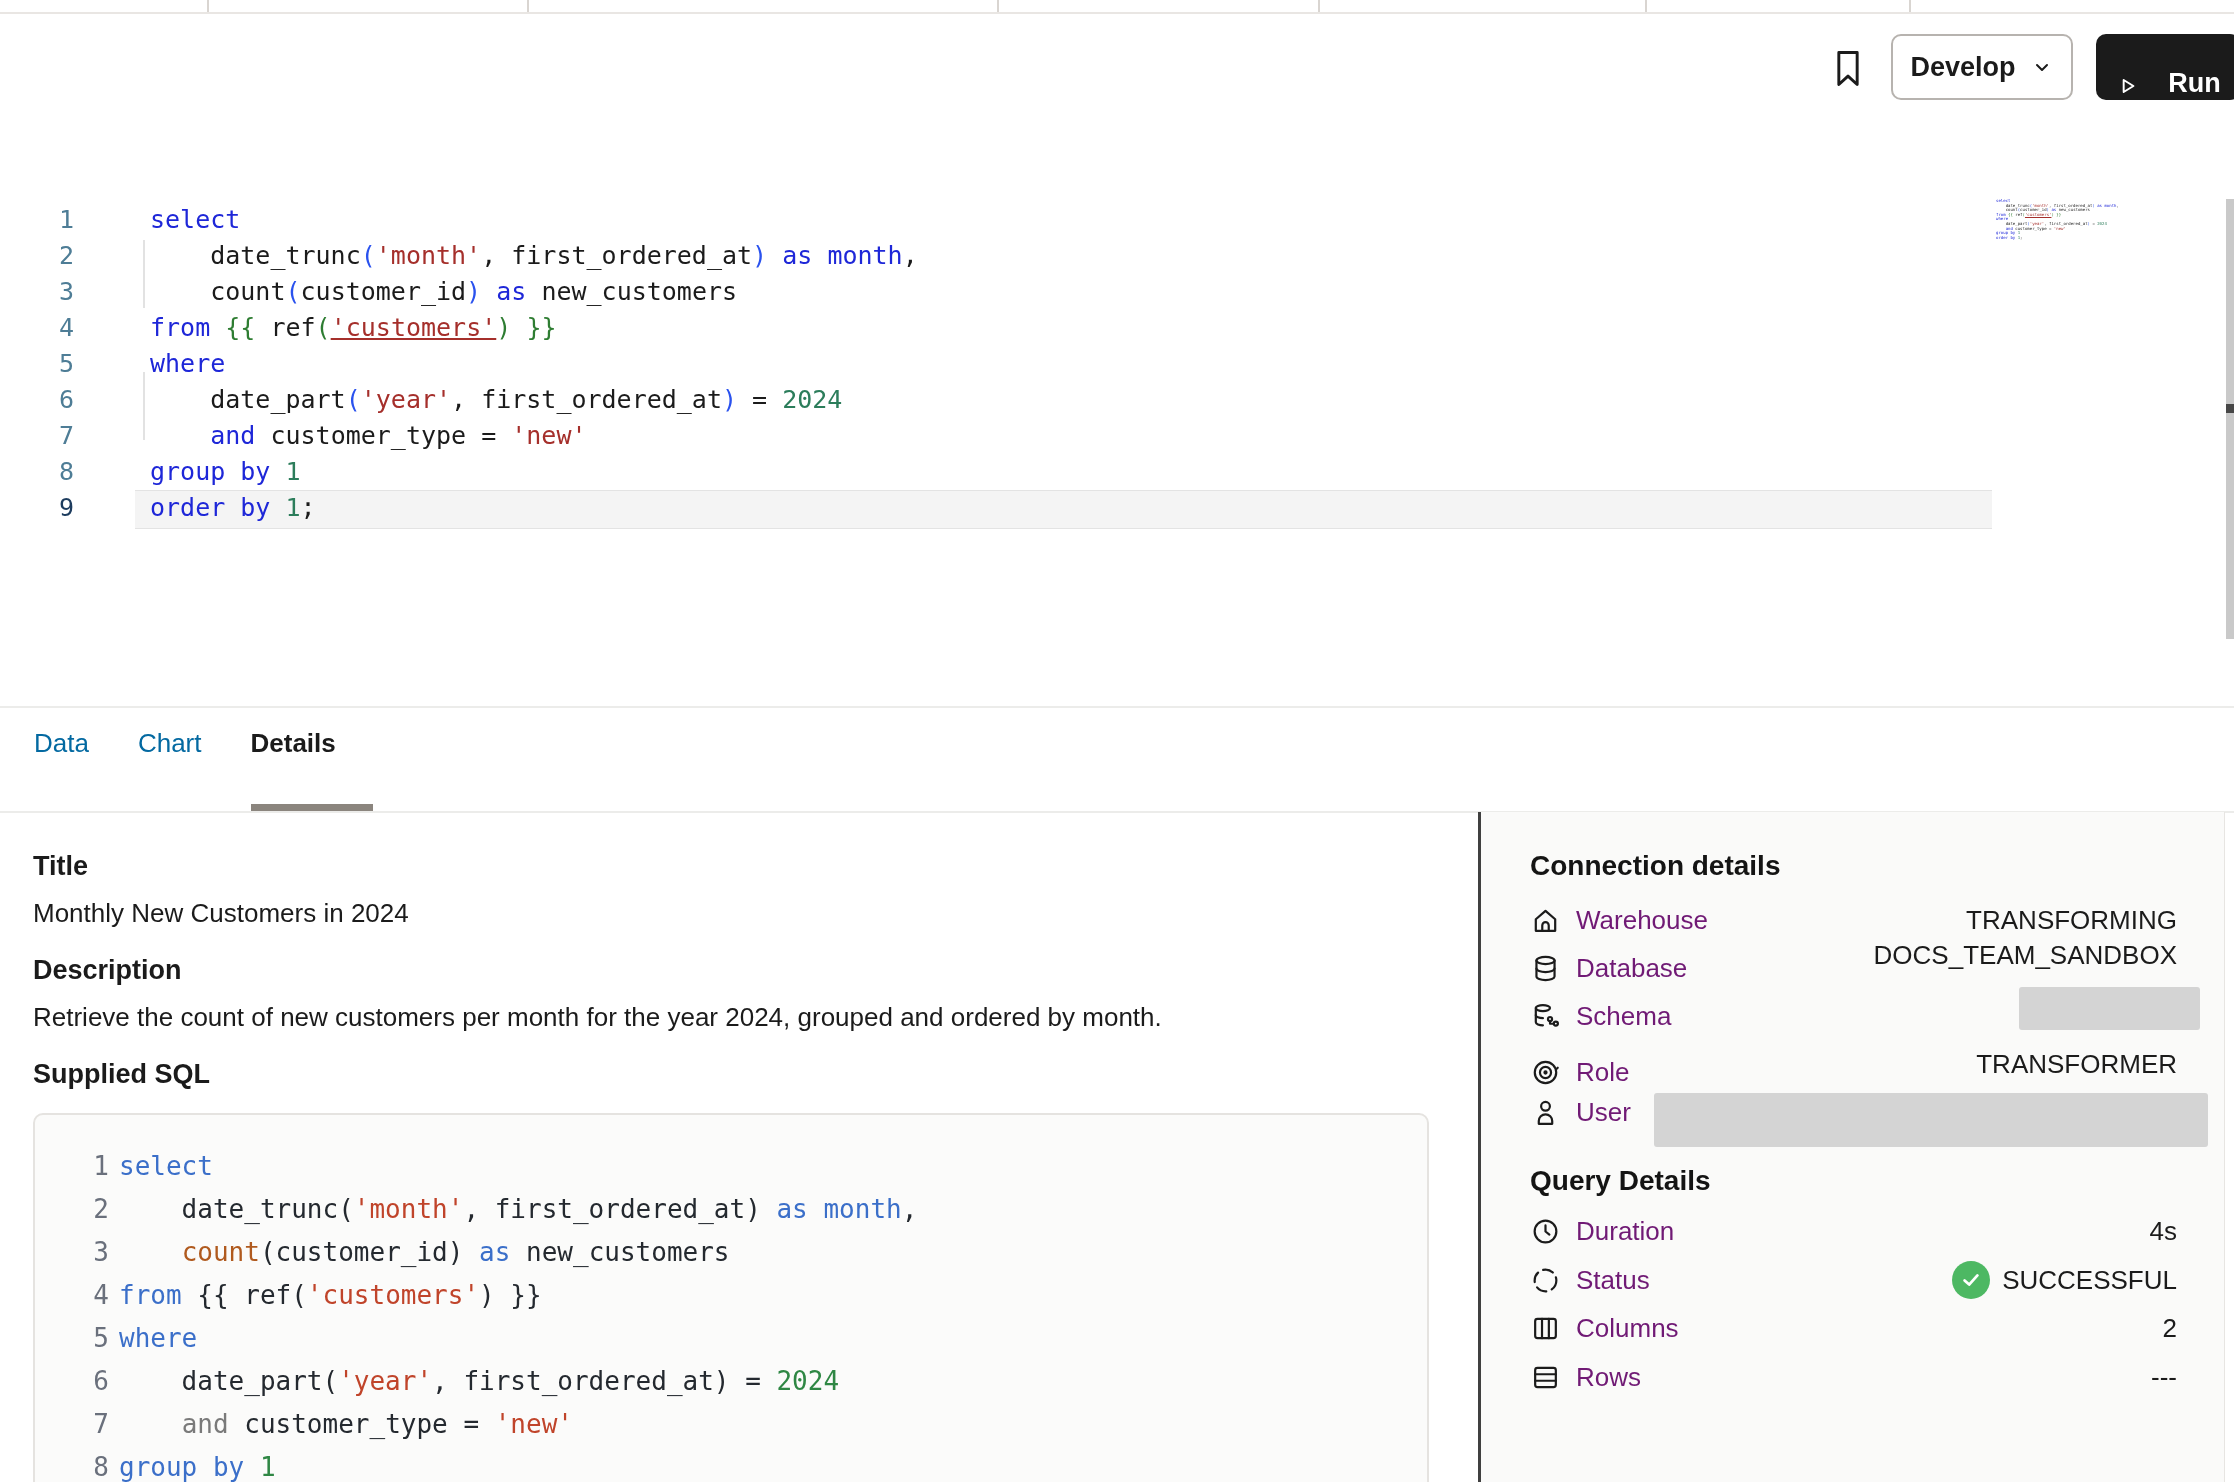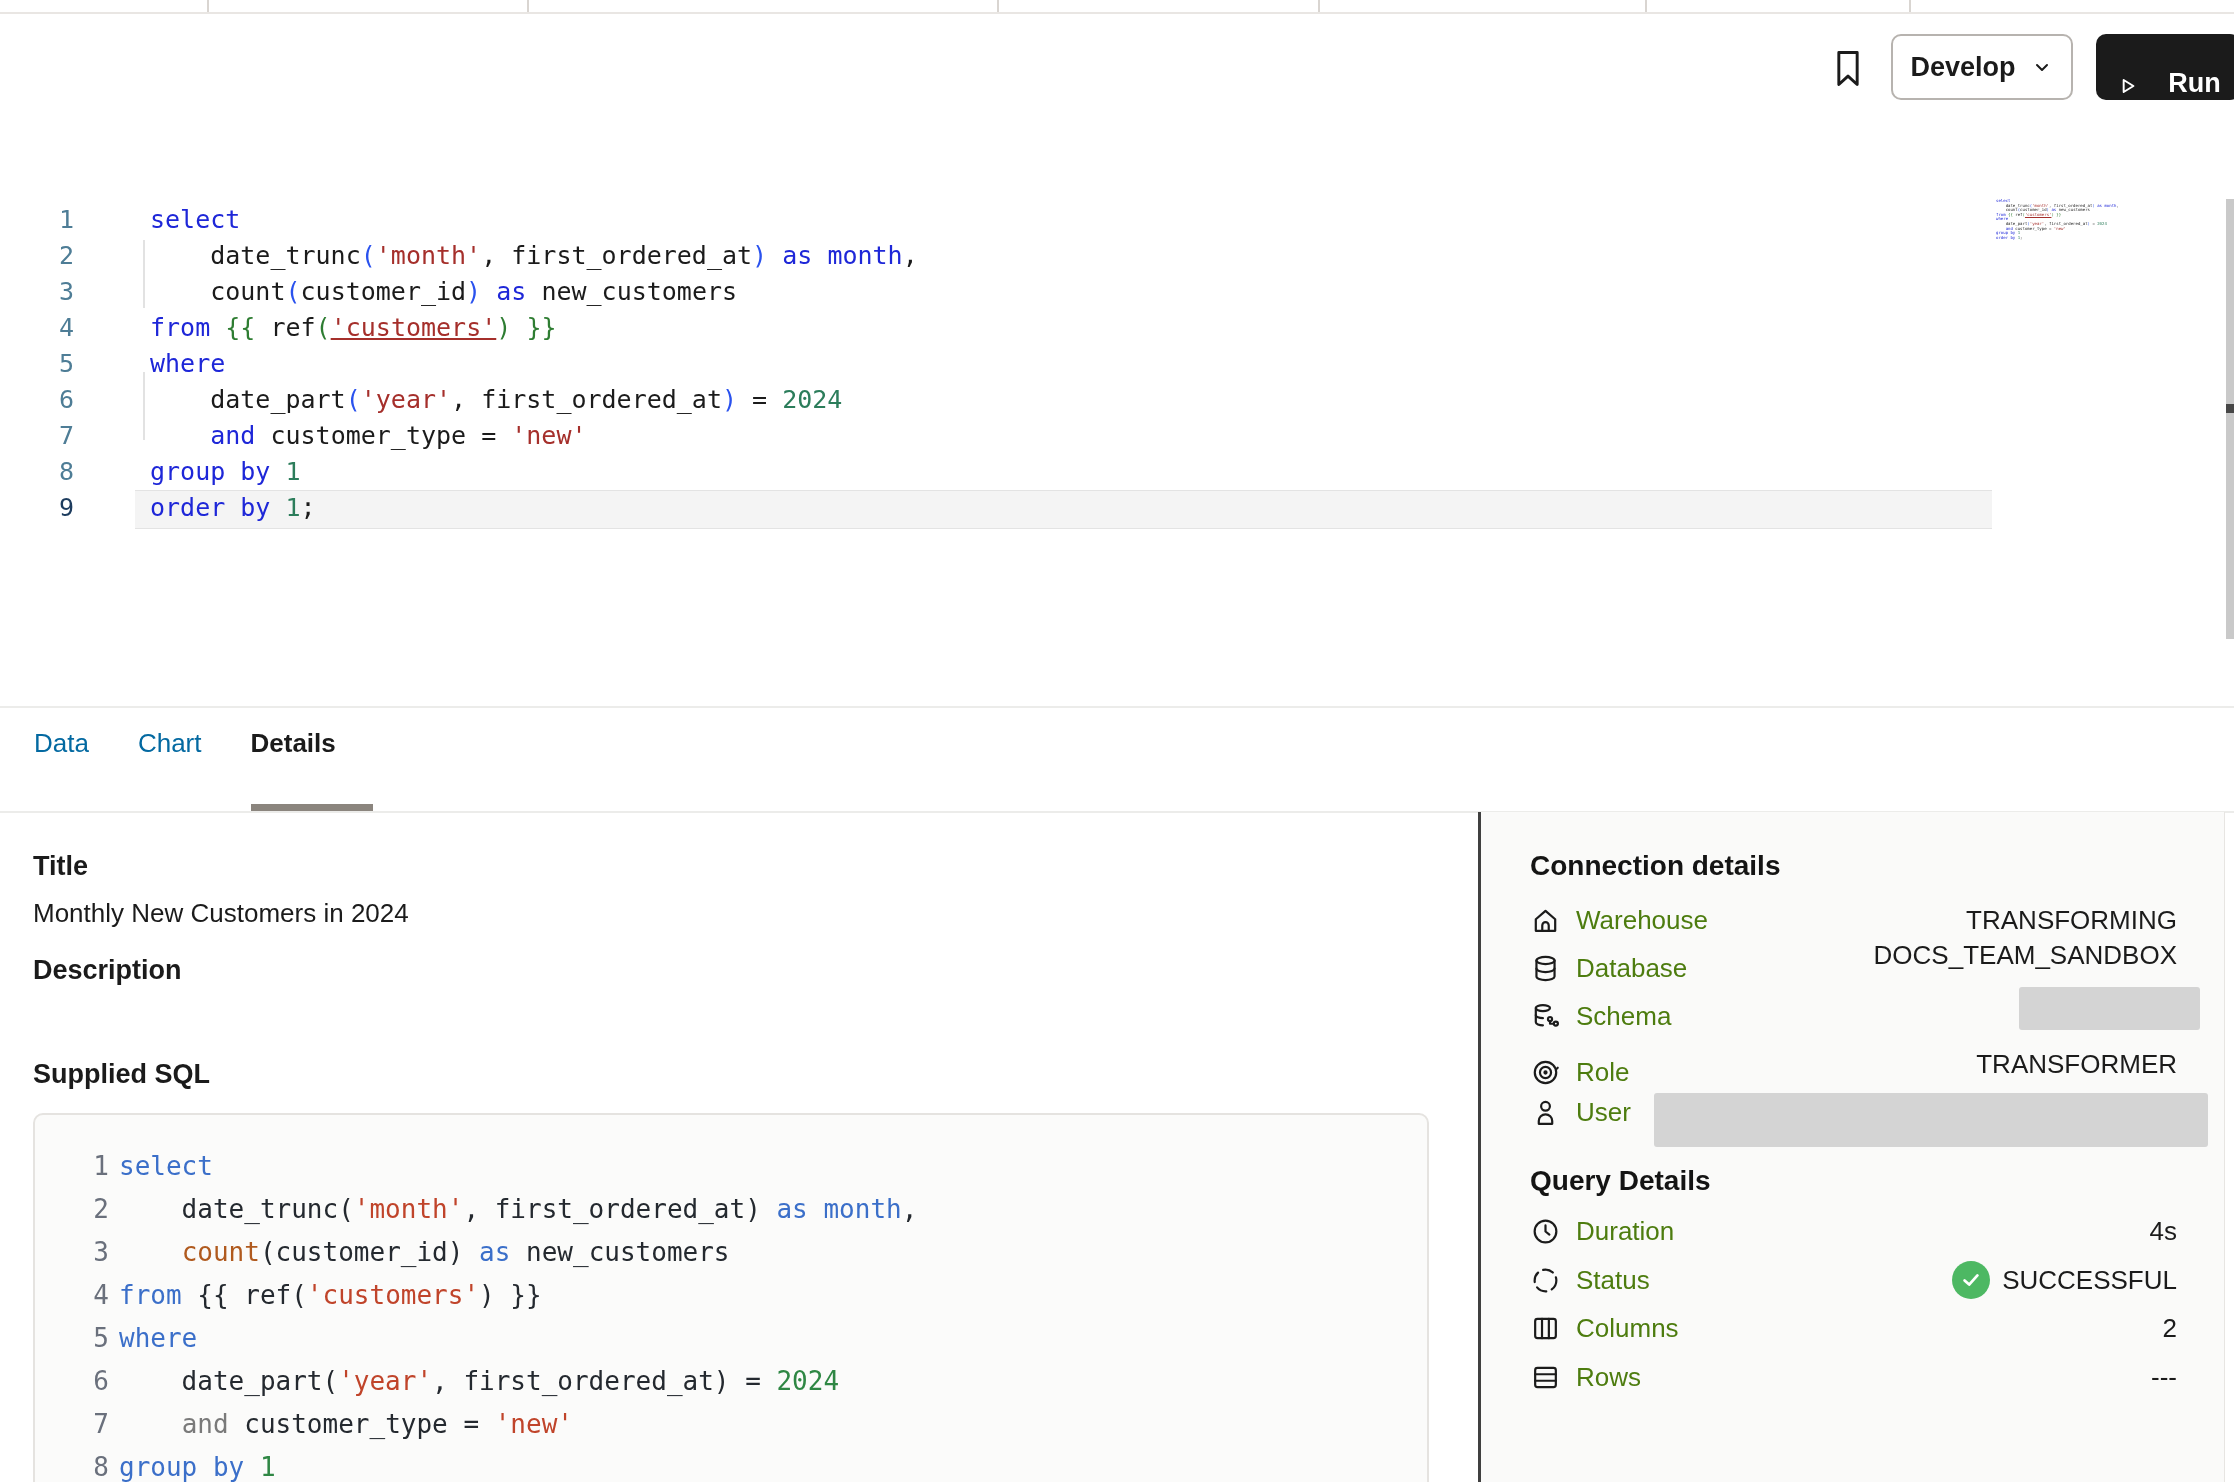--- a/index.html
+++ b/index.html
@@ -66,21 +66,21 @@
   .sq-code{position:absolute;left:84px;top:30px;font-family:"DejaVu Sans Mono",monospace;
       font-size:26px;line-height:43px;white-space:pre;}
   .sq-kw{color:#3b6fc9;} .sq-fn{color:#b05a1e;} .sq-str{color:#c0442a;}
   .sq-num{color:#2f8744;} .sq-gry{color:#7a7a7a;} .sq-pln{color:#24292f;}
 
   
   .rpanel{position:absolute;left:1478px;top:812px;width:747px;height:670px;background:#fafaf9;
       border-left:3px solid #404040;border-right:1px solid #e7e5e2;box-sizing:border-box;}
   .rp-head{position:absolute;left:49px;font-size:28px;font-weight:700;color:#141414;}
   .rp-row{position:absolute;left:49px;height:48px;display:flex;align-items:center;gap:15px;}
-  .rp-row .lbl{font-size:26px;color:#4d7c0f;}
+  .rp-row .lbl{font-size:26px;color:#701a75;}
   .rp-val{position:absolute;right:47px;height:48px;display:flex;align-items:center;gap:12px;
       font-size:26px;color:#1b1b1b;}
   .redact{position:absolute;background:#d4d4d4;border-radius:3px;}
   .redact.small{left:538px;top:175px;width:181px;height:43px;}
   .redact.large{left:173px;top:281px;width:554px;height:54px;}
   .ok-circle{width:38px;height:38px;border-radius:50%;background:#4db863;display:flex;align-items:center;justify-content:center;}
 
   svg{display:block;}
 </style>
 </head>
@@ -169,20 +169,21 @@
       <button class="rtab">Data</button>
       <button class="rtab">Chart</button>
       <button class="rtab active">Details</button>
     </div>
   <div class="tab-underline"></div>
   <div class="divider" style="top:811px;"></div>
 
   <div class="h-left" style="top:851px;">Title</div>
   <div class="t-left" style="top:898px;">Monthly New Customers in 2024</div>
   <div class="h-left" style="top:955px;">Description</div>
+  <div class="t-left" style="top:1002px;">Retrieve the count of new customers per month for the year 2024, grouped and ordered by month.</div>
   <div class="h-left" style="top:1059px;">Supplied SQL</div>
 
   <div class="sqlbox">
     <div class="sq-gutter" id="sq-gutter">
         <div class="ln">1</div>
         <div class="ln">2</div>
         <div class="ln">3</div>
         <div class="ln">4</div>
         <div class="ln">5</div>
         <div class="ln">6</div>

